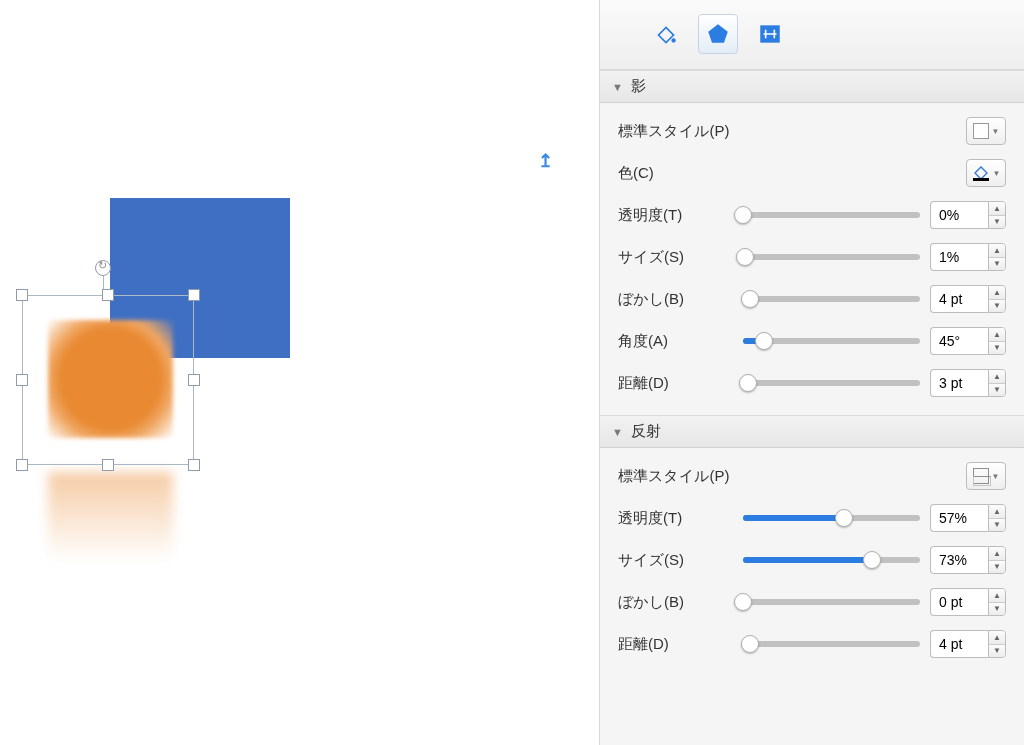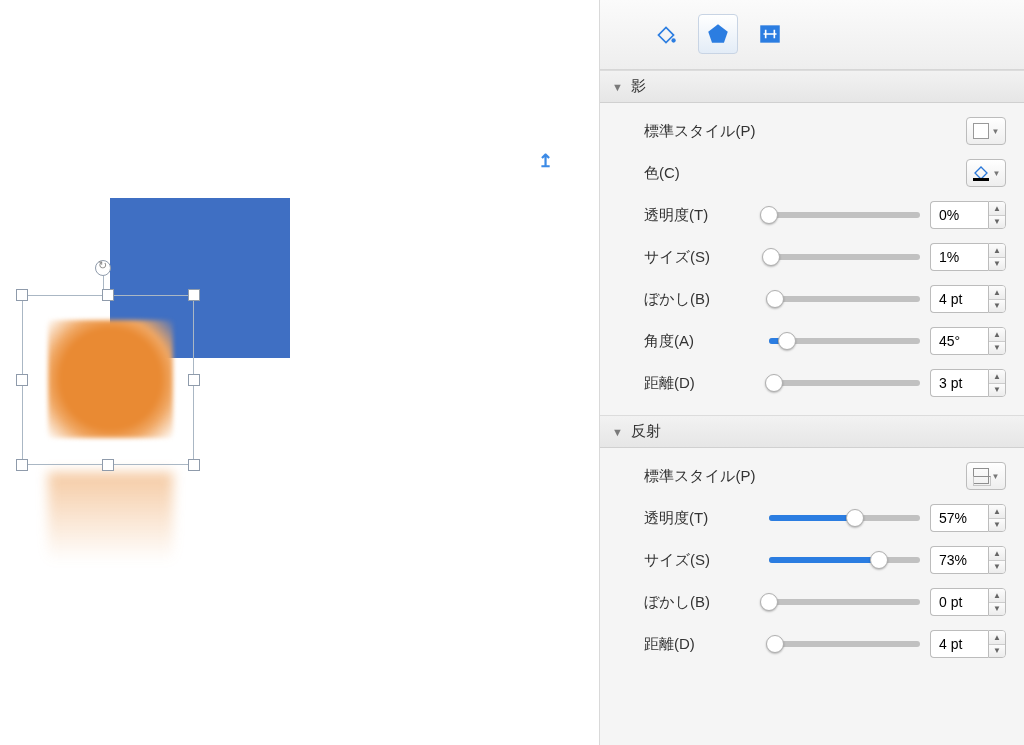--- a/index.html
+++ b/index.html
@@ -87,21 +87,21 @@
       padding:6px 12px;
       background:linear-gradient(#f2f2f2,#e6e6e6);
       border-top:1px solid #dcdcdc;
       border-bottom:1px solid #d0d0d0;
       font-size:15px;
     }
     .disclosure{color:#7a7a7a;font-size:11px;}
     .section-body{padding:14px 18px 18px 18px;}
     .row{display:flex;align-items:center;margin-bottom:14px;gap:10px;}
     .row.last{margin-bottom:0;}
-    .label{width:115px;font-size:15px;margin-left:26px;}
+    .label{width:115px;font-size:15px;}
     .filler{flex:1;}
     .slider{flex:1;position:relative;height:20px;display:flex;align-items:center;}
     .track{position:absolute;left:0;right:0;height:6px;border-radius:3px;background:#c1c1c1;}
     .trackfill{position:absolute;left:0;height:6px;border-radius:3px;background:#2b7de1;}
     .thumb{position:absolute;width:18px;height:18px;border-radius:50%;background:#fff;border:1px solid #b0b0b0;box-shadow:0 1px 2px rgba(0,0,0,.25);transform:translateX(-50%);}
     .spinbox{display:flex;align-items:stretch;}
     .spin-input{width:58px;height:28px;border:1px solid #bcbcbc;border-right:none;border-radius:4px 0 0 4px;text-align:left;padding:0 8px;font-size:14px;background:#fff;}
     .spin-btns{display:flex;flex-direction:column;width:18px;border:1px solid #bcbcbc;border-radius:0 4px 4px 0;overflow:hidden;}
     .spin-btns div{flex:1;background:linear-gradient(#fcfcfc,#ececec);display:flex;align-items:center;justify-content:center;font-size:8px;color:#666;}
     .spin-btns div:first-child{border-bottom:1px solid #ccc;}

